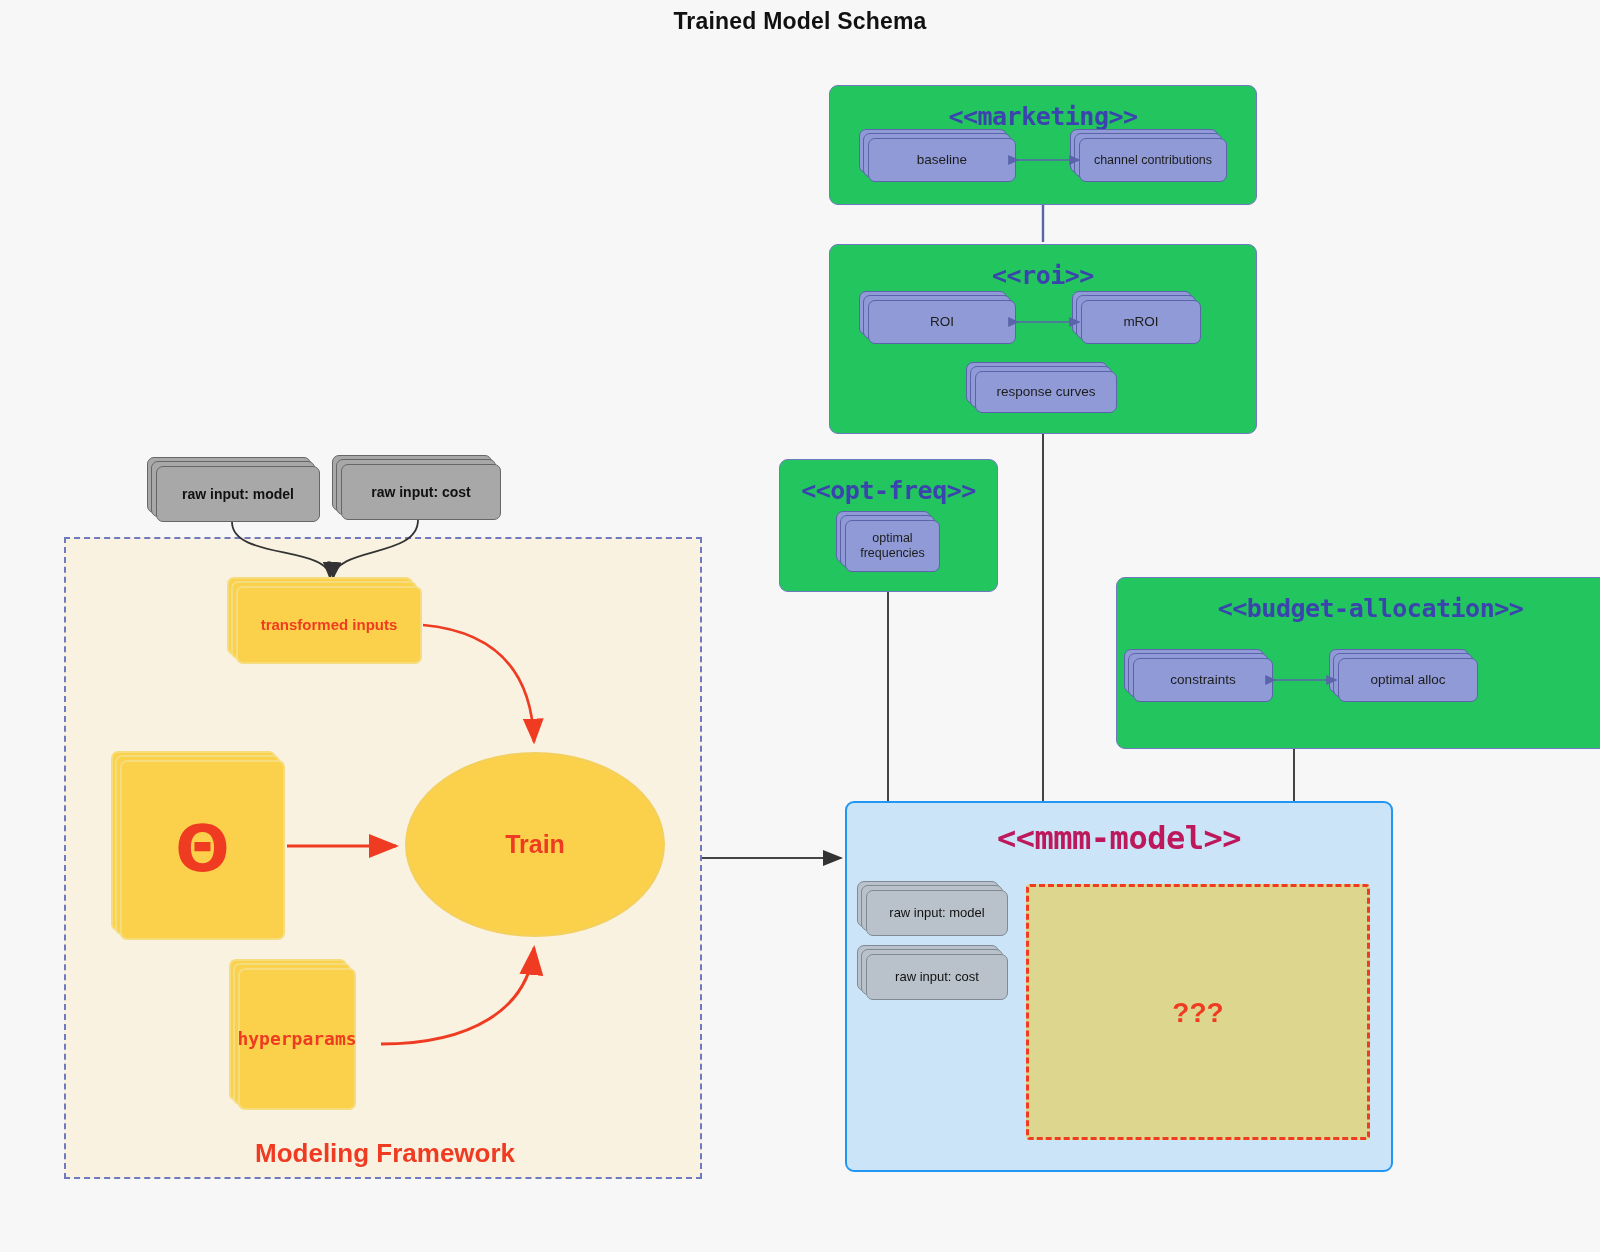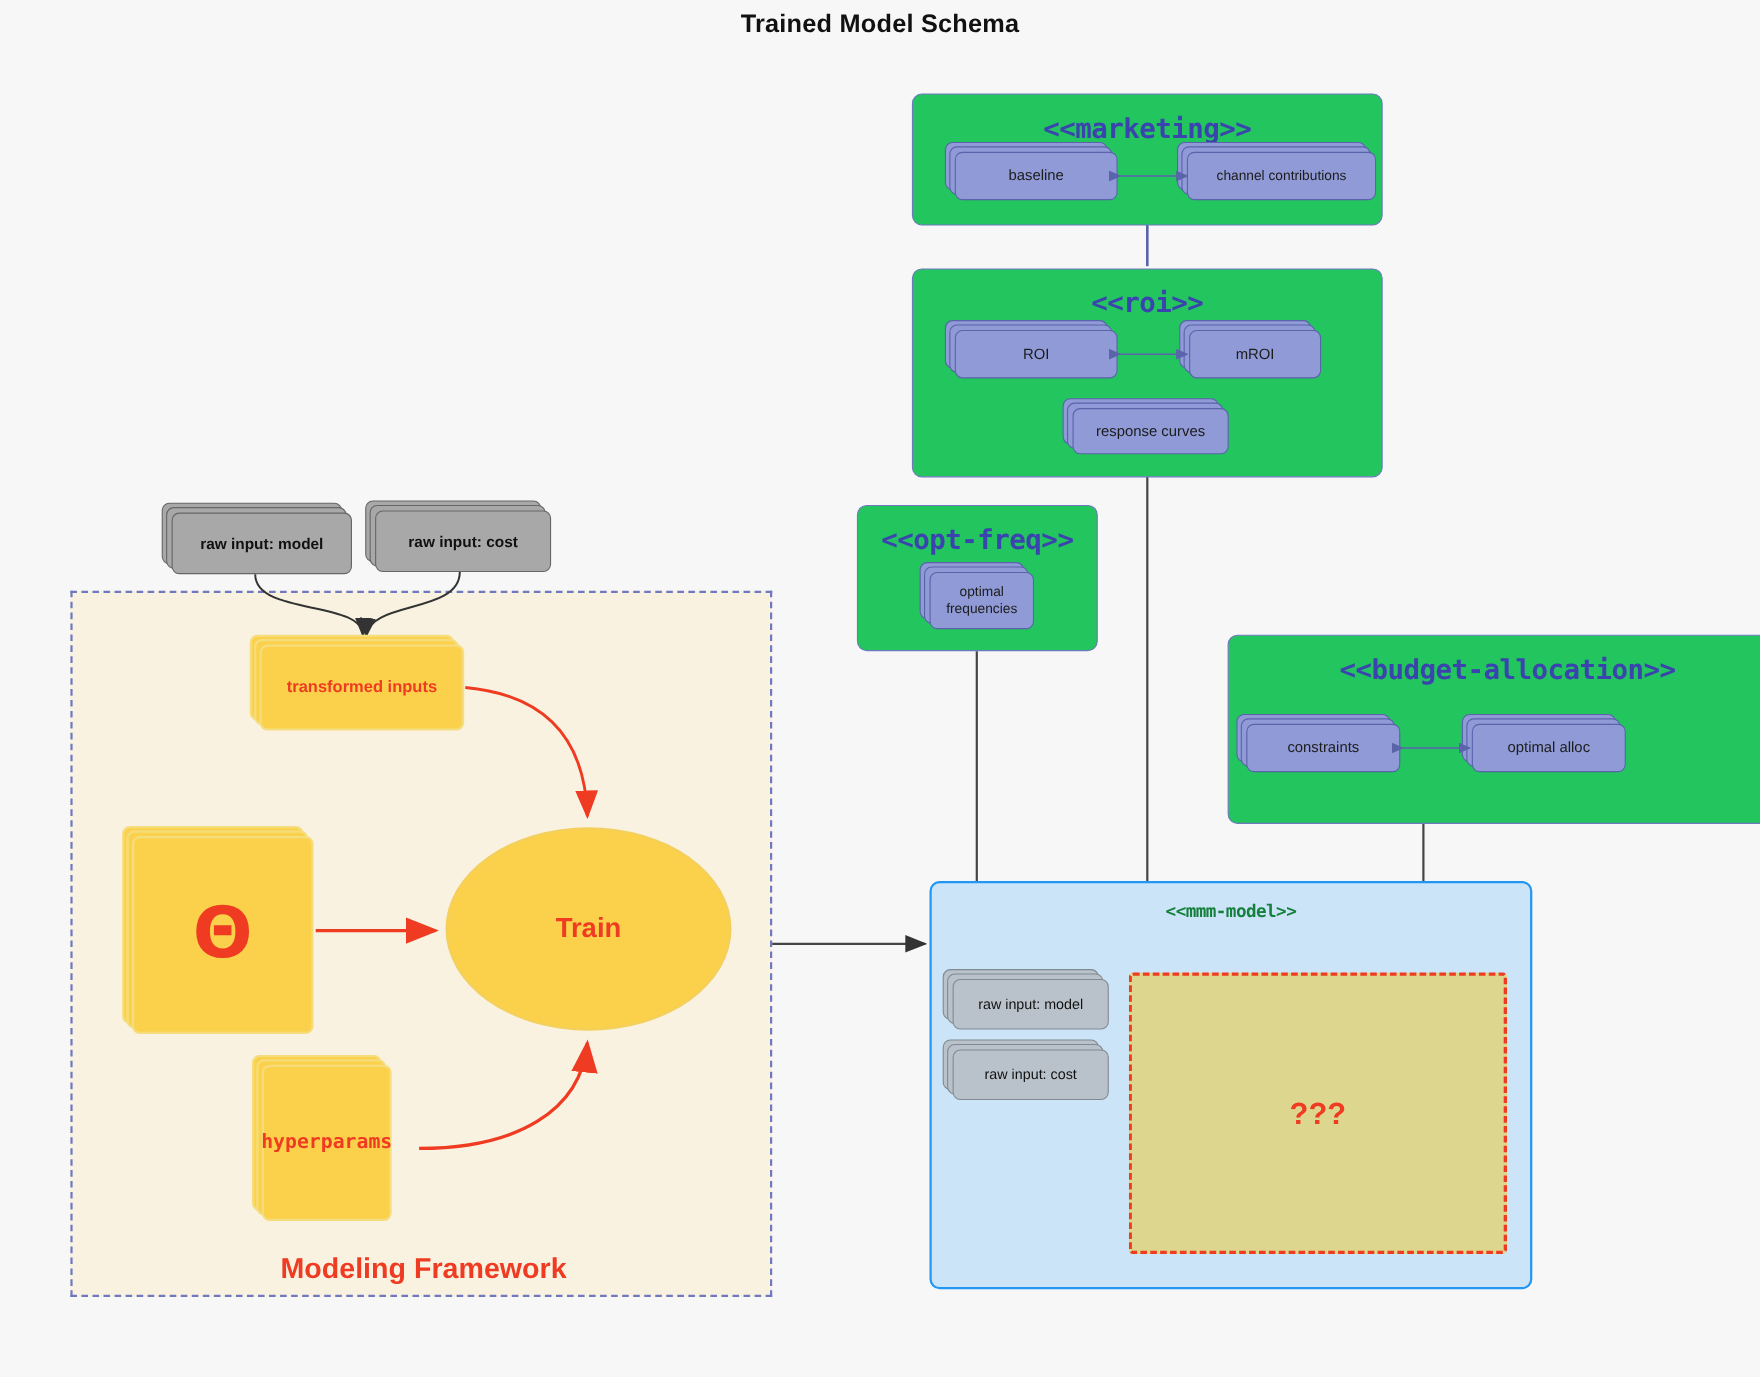--- a/index.html
+++ b/index.html
@@ -75,21 +75,21 @@
   .pkg > .pkg-title {
     position: absolute; left: 0; top: 16px; width: 100%;
     text-align: center;
     font-family: "DejaVu Sans Mono", monospace;
     font-weight: bold; font-size: 25px; color: #3b44ae;
     letter-spacing: -.5px;
   }
   .pkg.mmm {
     background: #cce4f7; border: 2.4px solid #2196f3;
   }
-  .pkg.mmm > .pkg-title { color: #15803d; font-size: 16px; }
+  .pkg.mmm > .pkg-title { color: #be185d; font-size: 32px; }
 
   
   .frame {
     position: absolute;
     background: #faf2e0;
     border: 2px dashed #6f79c0;
     z-index: 2;
   }
   .frame-label {
     position: absolute;
@@ -228,21 +228,21 @@
   </svg>
 
   <div class="pkg" style="left:829px; top:85px; width:428px; height:120px;">
     <div class="pkg-title">&lt;&lt;marketing&gt;&gt;</div>
   </div>
   <div class="node purple" style="left:868px; top:138px; width:148px; height:44px;">
     <div class="sheet b2"></div>
     <div class="sheet b1"></div>
     <div class="face">baseline</div>
   </div>
-  <div class="node purple" style="left:1079px; top:138px; width:172px; height:44px;">
+  <div class="node purple" style="left:1079px; top:138px; width:148px; height:44px;">
     <div class="sheet b2"></div>
     <div class="sheet b1"></div>
     <div class="face" style="font-size:12.5px;">channel contributions</div>
   </div>
 
   <div class="pkg" style="left:829px; top:244px; width:428px; height:190px;">
     <div class="pkg-title">&lt;&lt;roi&gt;&gt;</div>
   </div>
   <div class="node purple" style="left:868px; top:300px; width:148px; height:44px;">
     <div class="sheet b2"></div>

